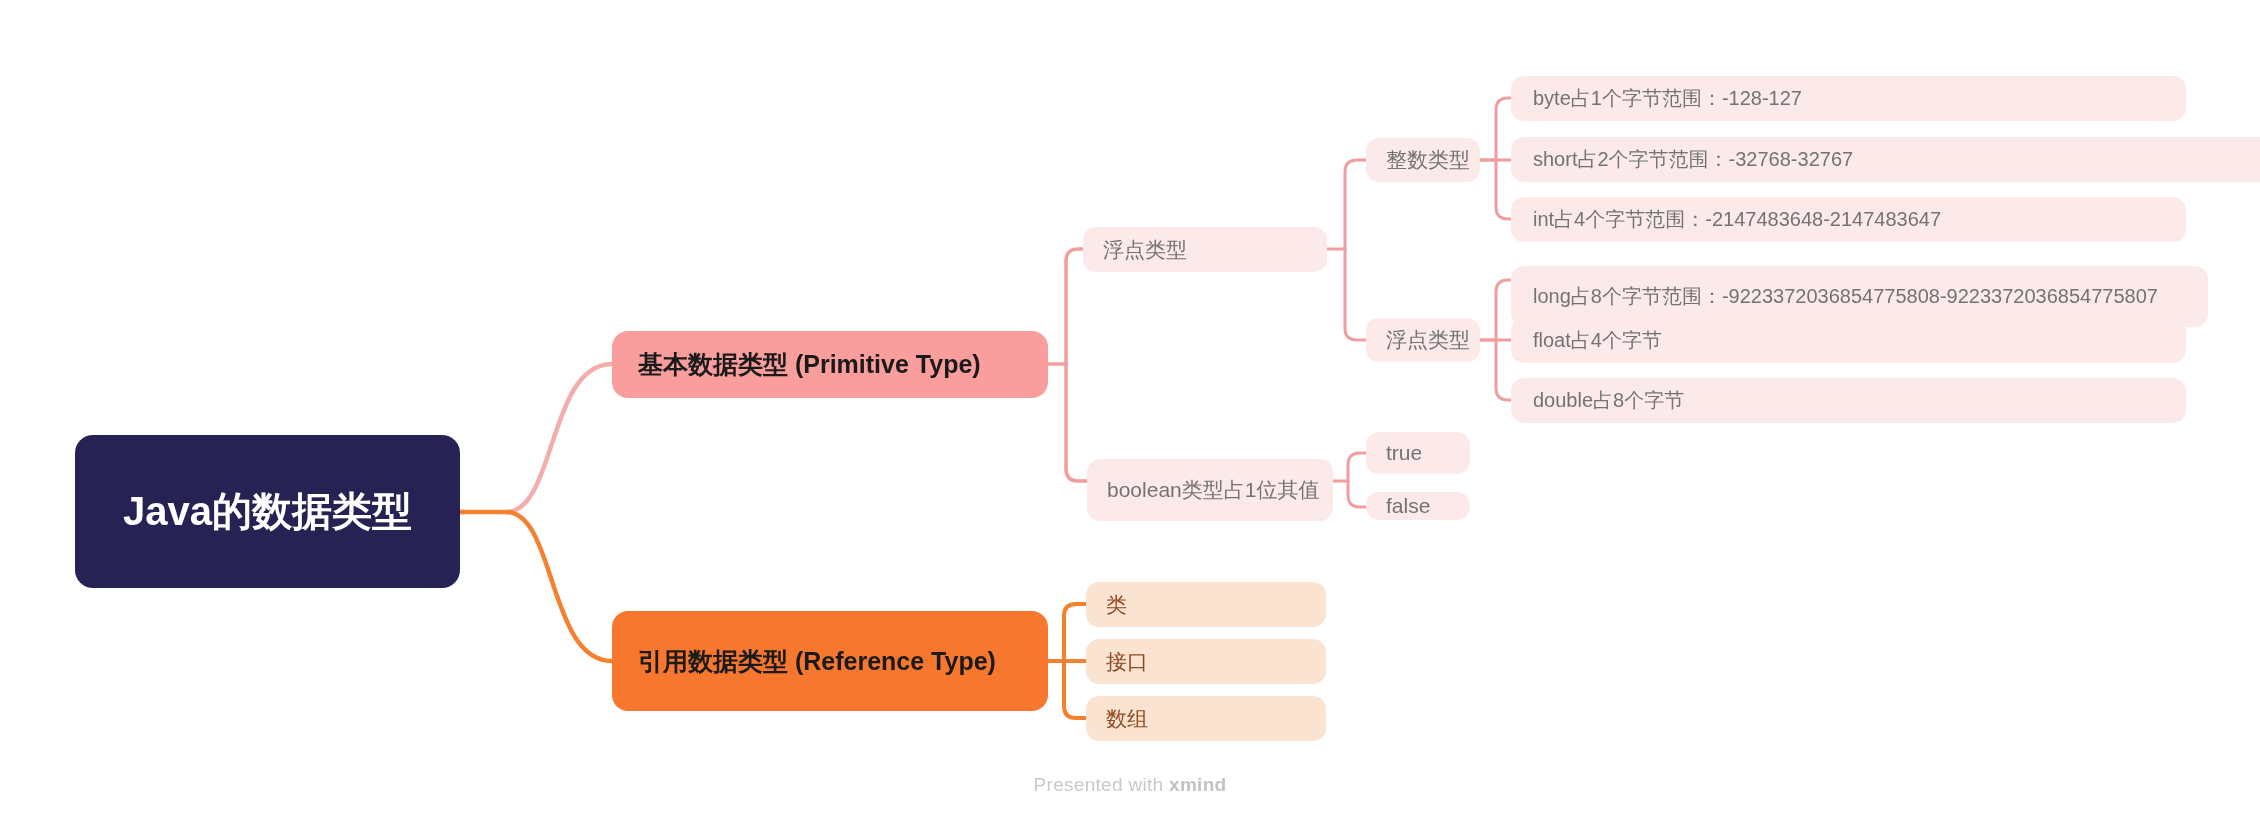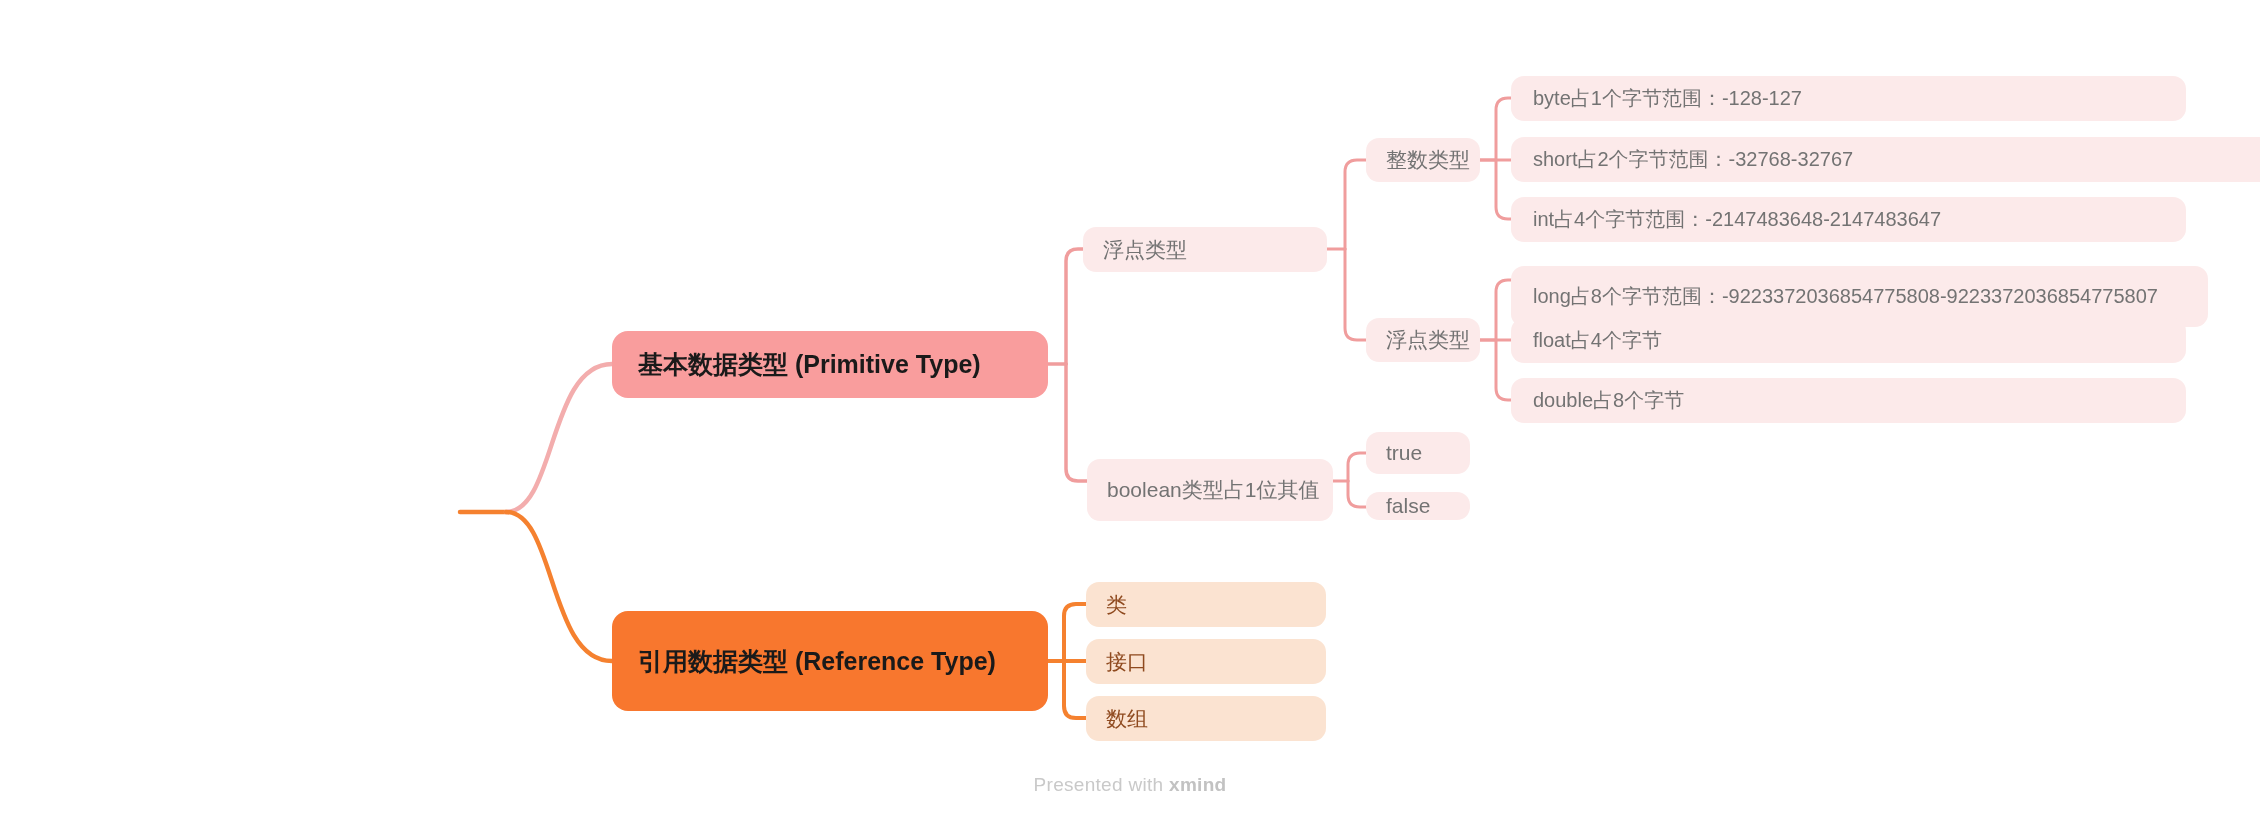--- a/index.html
+++ b/index.html
@@ -93,20 +93,21 @@
 
     <path stroke="#f09d9d" stroke-width="3" d="M 1333 481 H 1348"></path>
     <path stroke="#f09d9d" stroke-width="3" d="M 1348 481 V 465 Q 1348 453 1360 453 L 1367 453"></path>
     <path stroke="#f09d9d" stroke-width="3" d="M 1348 481 V 495 Q 1348 507 1360 507 L 1367 507"></path>
 
     <path stroke="#f5812f" stroke-width="4" d="M 1048 661 H 1087"></path>
     <path stroke="#f5812f" stroke-width="4" d="M 1064 661 V 616 Q 1064 604 1076 604 L 1087 604"></path>
     <path stroke="#f5812f" stroke-width="4" d="M 1064 661 V 706 Q 1064 718 1076 718 L 1087 718"></path>
   </svg>
 
+  <div class="node root-node" style="left:75px;top:435px;width:385px;height:153px;">Java的数据类型</div>
 
   <div class="node branch-node primitive-bg" style="left:612px;top:331px;width:436px;height:67px;">基本数据类型 (Primitive Type)</div>
 
   <div class="node branch-node reference-bg" style="left:612px;top:611px;width:436px;height:100px;">引用数据类型 (Reference Type)</div>
 
   <div class="node pink-node" style="left:1083px;top:227px;width:244px;height:45px;">浮点类型</div>
 
   <div class="node pink-node" style="left:1366px;top:138px;width:114px;height:44px;">整数类型</div>
 
   <div class="node pink-node" style="left:1366px;top:318px;width:114px;height:44px;">浮点类型</div>

